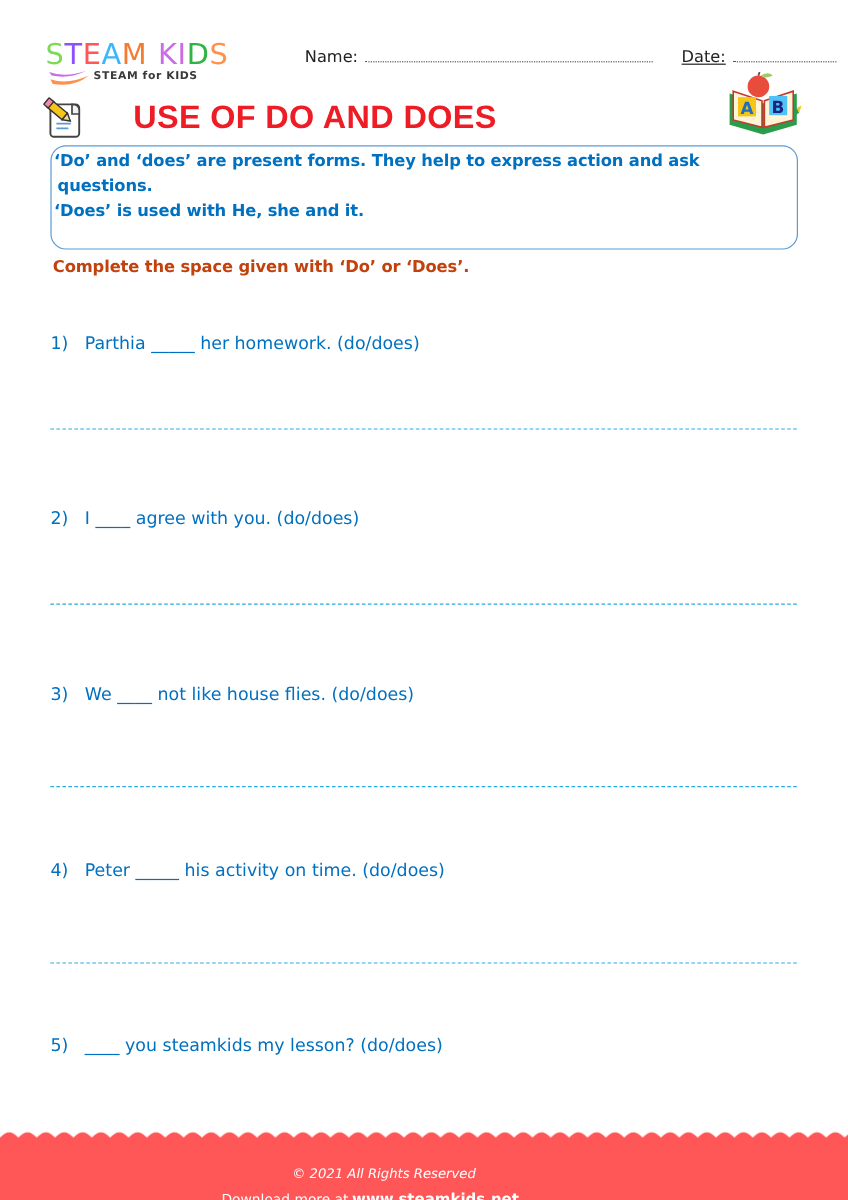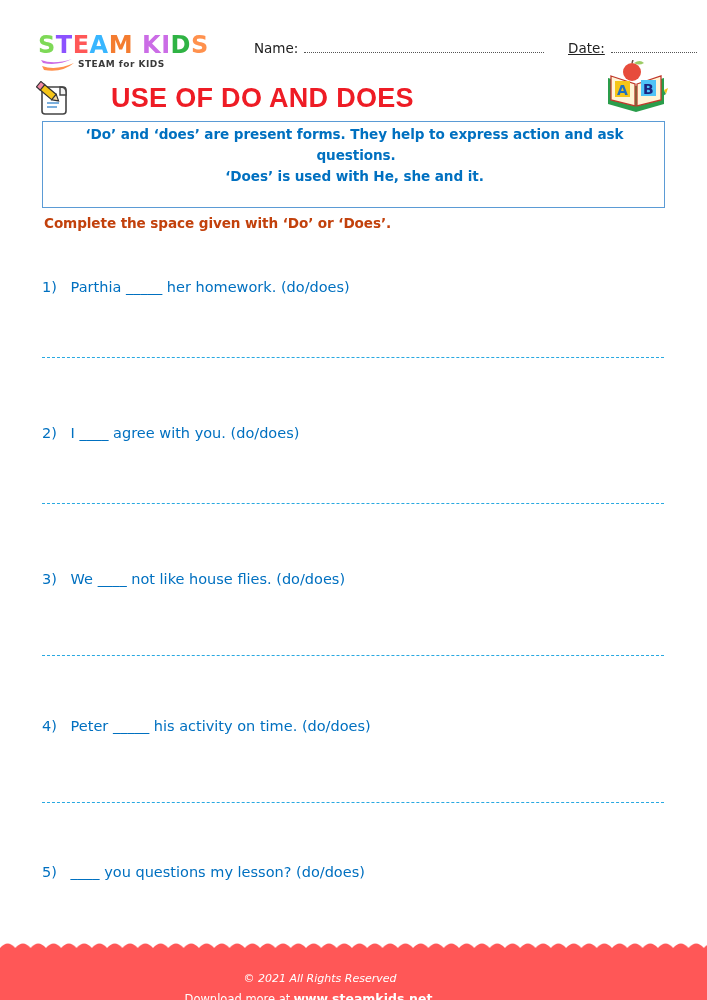--- a/index.html
+++ b/index.html
@@ -1,40 +1,40 @@
 <!DOCTYPE html>
 <html><head>
   <meta charset="utf-8">
   <style>
     * { box-sizing: border-box; margin: 0; padding: 0; }
     html, body { width: 707px; height: 1000px; background: #ffffff; overflow: hidden; }
     body { position: relative; font-family: "Liberation Sans", sans-serif; }
 
     
     .logo { position: absolute; left: 38px; top: 32px; width: 200px; height: 40px; }
-    .logo-word { position: absolute; left: 0; top: 0; font-family: "DejaVu Sans", sans-serif; font-weight: bold; font-size: 24px; letter-spacing: 0.5px; line-height: 26px; white-space: nowrap; }
+    .logo-word { position: absolute; left: 0; top: 0; font-family: "DejaVu Sans", sans-serif; font-weight: normal; font-size: 24px; letter-spacing: 0.5px; line-height: 26px; white-space: nowrap; }
     .logo-word span { display: inline-block; }
     .logo-swoosh { position: absolute; left: 2px; top: 25px; width: 36px; height: 18px; }
     .logo-tag { position: absolute; left: 40px; top: 27px; font-size: 9px; font-weight: bold; color: #3a3a3a; letter-spacing: 0.5px; font-family: "DejaVu Sans", sans-serif; white-space: nowrap; }
 
     
     .field { position: absolute; top: 40px; font-family: "DejaVu Sans", sans-serif; font-size: 13.5px; color: #222; white-space: nowrap; }
     .field .line { display: inline-block; border-bottom: 1px dotted #555; vertical-align: baseline; height: 10px; margin-left: 6px; }
     .name-field { left: 254px; }
     .name-field .line { width: 240px; }
     .date-field { left: 568px; text-decoration: underline; }
     .date-field .line { width: 86px; }
 
     
     .title-icon { position: absolute; left: 36px; top: 81px; width: 36px; height: 36px; }
     .title { position: absolute; left: 79px; top: 83px; font-family: "Liberation Sans", sans-serif; font-weight: bold; font-size: 27px; color: #ee1c25; letter-spacing: 0.3px; white-space: nowrap; margin-left: 32px; }
     .book-icon { position: absolute; left: 604px; top: 60px; width: 64px; height: 56px; }
 
     
-    .info-box { position: absolute; left: 42px; top: 121px; width: 623px; height: 87px; border: 1px solid #5b9bd5; border-radius: 0; padding: 2px 0 0 2px; text-align: center; }
+    .info-box { position: absolute; left: 42px; top: 121px; width: 623px; height: 87px; border: 1px solid #5b9bd5; border-radius: 13px; padding: 2px 0 0 2px; }
     .info-box p { font-family: "DejaVu Sans", sans-serif; font-weight: bold; font-size: 13.6px; color: #0070c0; line-height: 21px; white-space: nowrap; letter-spacing: -0.1px; }
     .info-box p.indent { padding-left: 3px; }
 
     .instruction { position: absolute; left: 44px; top: 215px; font-family: "DejaVu Sans", sans-serif; font-weight: bold; font-size: 13.6px; color: #c2410c; white-space: nowrap; letter-spacing: -0.1px; }
 
     
     .question { position: absolute; left: 42px; font-family: "DejaVu Sans", sans-serif; font-size: 14.5px; color: #0070c0; white-space: nowrap; }
     .question .num { display: inline-block; width: 24px; }
     .answer-line { position: absolute; left: 42px; width: 622px; height: 0; border-top: 1.5px dashed #29a9e1; }
 
@@ -122,21 +122,21 @@
 <div class="answer-line" style="top:655px"></div>
 
 <div class="question" style="top:718px">
   <span class="num">4)</span>
   <span>Peter _____ his activity on time. (do/does)</span>
 </div>
 <div class="answer-line" style="top:802px"></div>
 
 <div class="question" style="top:864px">
   <span class="num">5)</span>
-  <span>____ you questions my lesson? (do/does)</span>
+  <span>____ you steamkids my lesson? (do/does)</span>
 </div>
 
 <div class="scallops">
   <svg width="707" height="12" viewBox="0 0 707 12">
     <defs>
       <pattern id="scal" x="0" y="0" width="15.3" height="12" patternUnits="userSpaceOnUse">
         <path d="M0 12 L0 8 Q7.65 -1 15.3 8 L15.3 12 Z" fill="#ff5757"></path>
       </pattern>
     </defs>
     <rect x="0" y="0" width="707" height="12" fill="url(#scal)"></rect>

